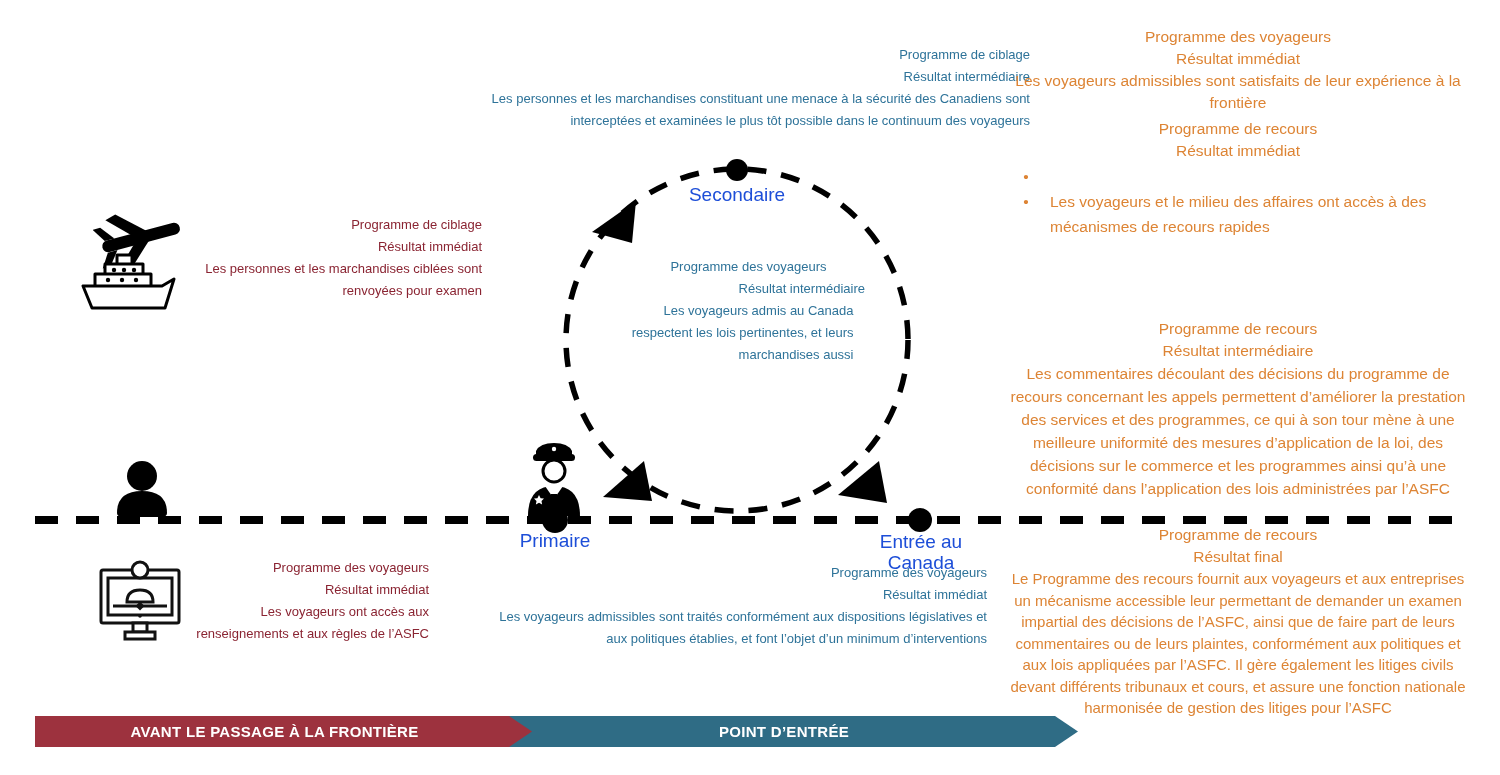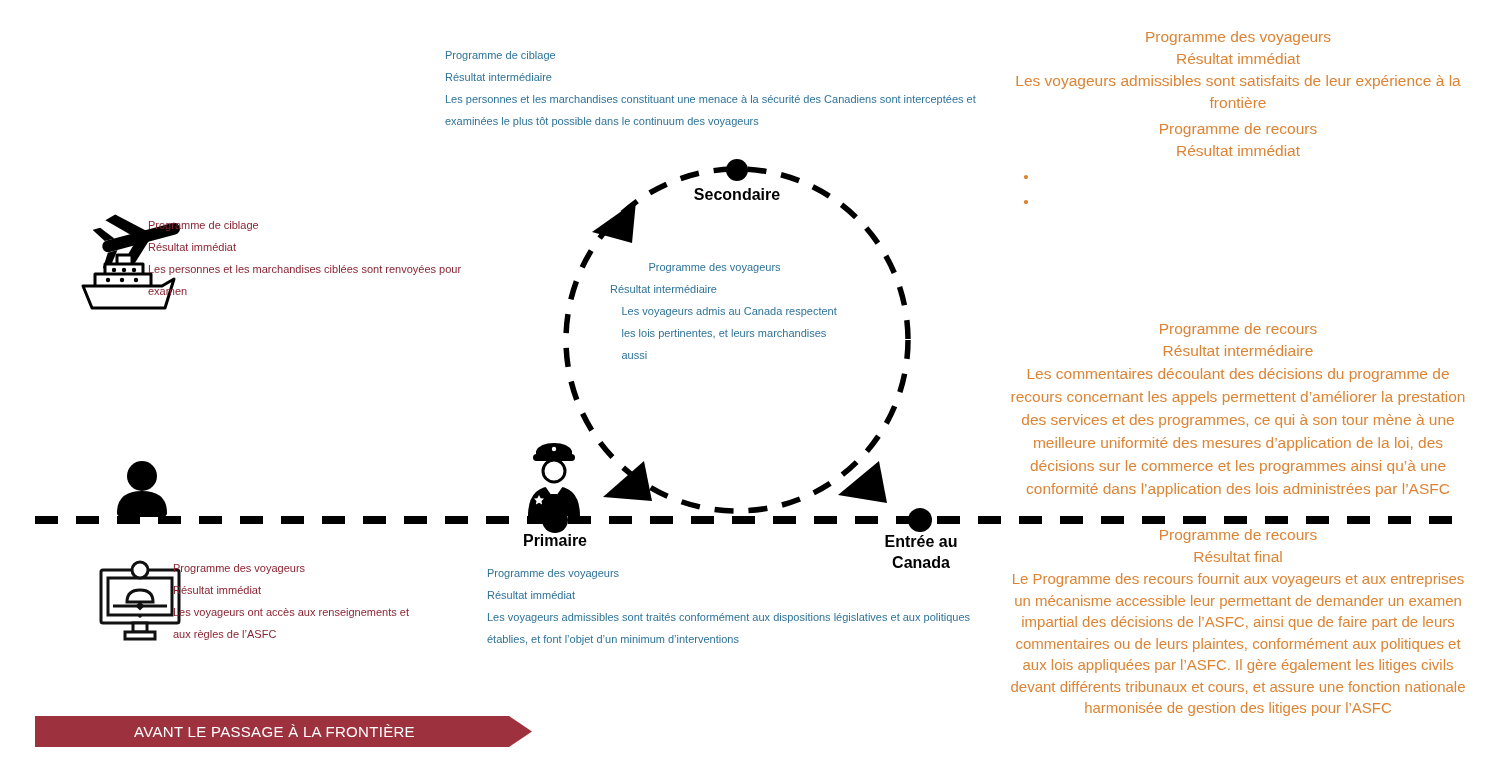--- a/index.html
+++ b/index.html
@@ -1,34 +1,34 @@
 <!DOCTYPE html>
 <html><head>
 <meta charset="utf-8">
 <style>
   html,body{margin:0;padding:0;background:#fff;}
   .canvas{position:relative;width:1500px;height:775px;background:#ffffff;
           font-family:"Liberation Sans",sans-serif;overflow:hidden;}
   svg{display:block;}
   .layer{position:absolute;left:0;top:0;width:1500px;height:775px;pointer-events:none;}
-  .tb{position:absolute;text-align:left;font-size:11px;line-height:22px;z-index:4;}
+  .tb{position:absolute;text-align:right;font-size:13px;line-height:22px;z-index:4;}
   .h{font-weight:normal;display:block;}
   .blue{color:#2E7399;}
   .red{color:#8A2432;}
   .orange{color:#DD8434;}
-  .station{position:absolute;font-weight:bold;color:#000000;font-size:16px;line-height:21px;
+  .station{position:absolute;font-weight:normal;color:#1d4ed8;font-size:19px;line-height:21px;
            text-align:center;z-index:4;}
   .icon{position:absolute;z-index:3;}
   .rc{position:absolute;left:1002px;width:472px;text-align:center;z-index:4;font-size:15.5px;}
   .rc .bd{line-height:22px;text-align:center;}
   .bullets{text-align:left;margin-top:2px;}
   .bullet{display:flex;line-height:25px;}
   .bullet .mk{flex:none;width:48px;text-align:center;}
   .bullet .bt{flex:1;padding-right:6px;}
-  .banner{position:absolute;top:716px;height:31px;color:#fff;font-weight:normal;font-size:15px;
+  .banner{position:absolute;top:716px;height:31px;color:#fff;font-weight:bold;font-size:15px;
           letter-spacing:.3px;display:flex;align-items:center;justify-content:center;
           padding-right:18px;box-sizing:border-box;}
   .banner.b-red{left:35px;width:497px;background:#9D323E;z-index:7;
      clip-path:polygon(0 0,calc(100% - 23px) 0,100% 50%,calc(100% - 23px) 100%,0 100%);}
   .banner.b-teal{left:508px;width:570px;background:#2F6C85;z-index:6;
      clip-path:polygon(0 0,calc(100% - 23px) 0,100% 50%,calc(100% - 23px) 100%,0 100%);}
   .banner.b-orange{left:1052px;width:426px;background:#E18A33;z-index:5;
      clip-path:polygon(0 0,calc(100% - 23px) 0,100% 50%,calc(100% - 23px) 100%,0 100%);}
   .circle-title{max-width:178px;margin:0 auto;}
 </style>
@@ -147,33 +147,37 @@
 
   <div class="rc orange" style="top:118px;">
     <span class="h" style="line-height:22px;">Programme de recours</span>
     <span class="h" style="line-height:22px;">Résultat immédiat</span>
     <div class="bullets">
       <div class="bullet">
         <span class="mk">•</span>
       </div>
       <div class="bullet">
         <span class="mk">•</span>
+        <span class="bt">Les voyageurs et le milieu des affaires ont accès à des mécanismes de recours rapides</span>
       </div>
     </div>
   </div>
 
   <div class="rc orange" style="top:318px;">
     <span class="h" style="line-height:22px;">Programme de recours</span>
     <span class="h" style="line-height:22px;">Résultat intermédiaire</span>
     <span class="bd" style="display:block;line-height:23px;">Les commentaires découlant des décisions du programme de recours concernant les appels permettent d’améliorer la prestation des services et des programmes, ce qui à son tour mène à une meilleure uniformité des mesures d’application de la loi, des décisions sur le commerce et les programmes ainsi qu’à une conformité dans l’application des lois administrées par l’ASFC</span>
   </div>
 
   <div class="rc orange" style="top:524px;">
     <span class="h" style="line-height:22px;">Programme de recours</span>
     <span class="h" style="line-height:22px;">Résultat final</span>
     <span class="bd" style="display:block;font-size:15px;line-height:21.5px;">Le Programme des recours fournit aux voyageurs et aux entreprises un mécanisme accessible leur permettant de demander un examen impartial des décisions de l’ASFC, ainsi que de faire part de leurs commentaires ou de leurs plaintes, conformément aux politiques et aux lois appliquées par l’ASFC.  Il gère également les litiges civils devant différents tribunaux et cours, et assure une fonction nationale harmonisée de gestion des litiges pour l’ASFC</span>
   </div>
 
   <div class="banner b-red">
     <span>AVANT LE PASSAGE À LA FRONTIÈRE</span>
   </div>
+  <div class="banner b-teal">
+    <span>POINT D’ENTRÉE</span>
+  </div>
 
 </div>
 
 </body></html>

